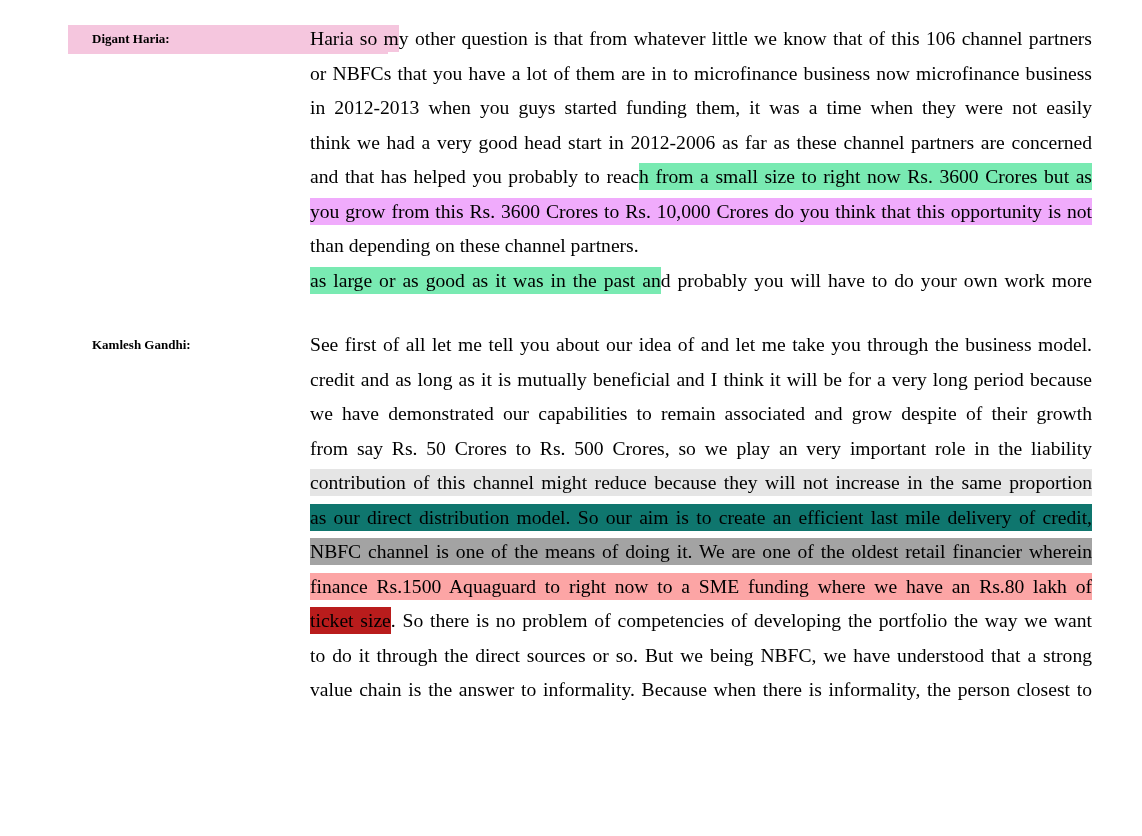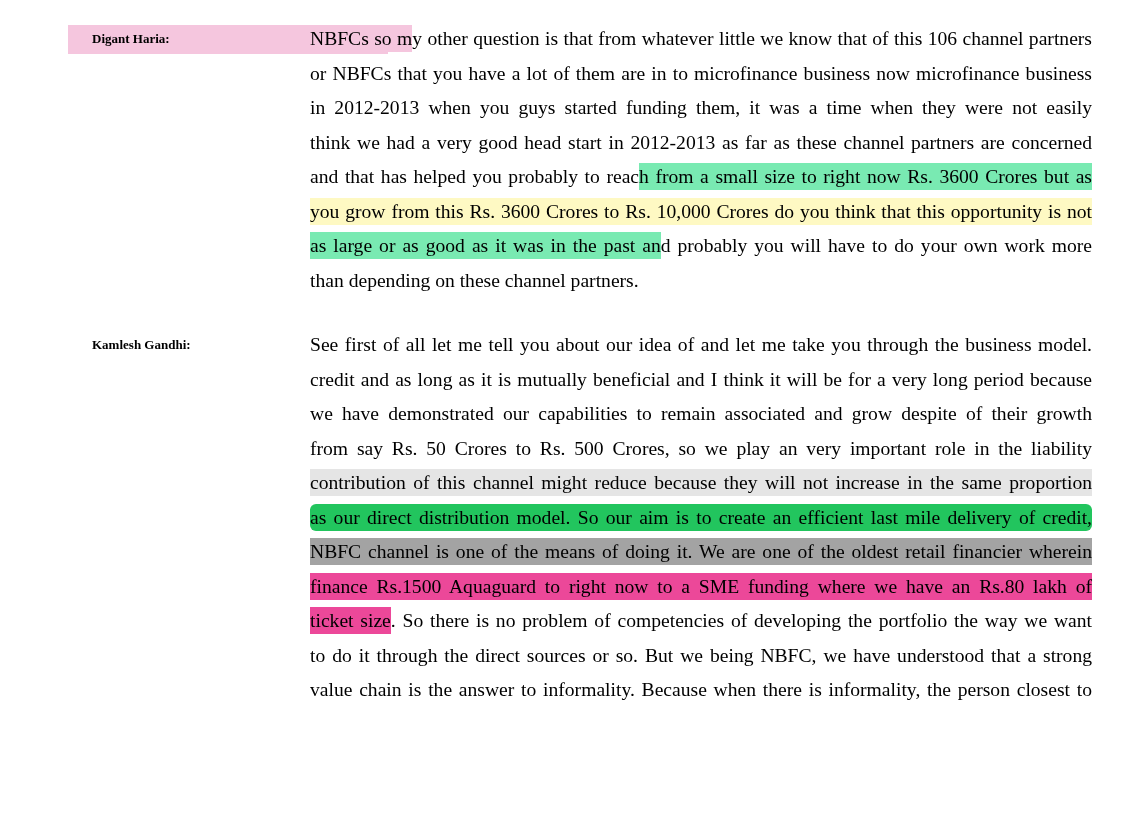--- a/index.html
+++ b/index.html
@@ -65,40 +65,40 @@
 </style>
 </head>
 <body>
 
 <div class="page">
   <div class="transcript">
       <div class="entry">
         <div class="speaker-band" style="background: rgb(245, 198, 222);"></div>
         <div class="speaker-col">Digant Haria:</div>
         <div class="text-col">
-          <div class="line"><mark class="hl" style="background: rgb(245, 198, 222);">NBFCs so m</mark><span>y other question is that from whatever little we know that of this 106 channel partners</span></div>
+          <div class="line"><mark class="hl" style="background: rgb(245, 198, 222);">Haria so m</mark><span>y other question is that from whatever little we know that of this 106 channel partners</span></div>
           <div class="line"><span>or NBFCs that you have a lot of them are in to microfinance business now microfinance business</span></div>
           <div class="line"><span>in 2012-2013 when you guys started funding them, it was a time when they were not easily</span></div>
-          <div class="line"><span>think we had a very good head start in 2012-2013 as far as these channel partners are concerned</span></div>
+          <div class="line"><span>think we had a very good head start in 2012-2006 as far as these channel partners are concerned</span></div>
           <div class="line"><span>and that has helped you probably to reac</span><mark class="hl" style="background: rgb(121, 234, 178);">h from a small size to right now Rs. 3600 Crores but as</mark></div>
-          <div class="line"><mark class="hl" style="background: #fef9c3;">you grow from this Rs. 3600 Crores to Rs. 10,000 Crores do you think that this opportunity is not</mark></div>
+          <div class="line"><mark class="hl" style="background: #f0abfc;">you grow from this Rs. 3600 Crores to Rs. 10,000 Crores do you think that this opportunity is not</mark></div>
+          <div class="line no-justify-last"><span>than depending on these channel partners.</span></div>
           <div class="line"><mark class="hl" style="background: rgb(121, 234, 178);">as large or as good as it was in the past an</mark><span>d probably you will have to do your own work more</span></div>
-          <div class="line no-justify-last"><span>than depending on these channel partners.</span></div>
         </div>
       </div>
       <div class="entry">
         <div class="speaker-col">Kamlesh Gandhi:</div>
         <div class="text-col">
           <div class="line"><span>See first of all let me tell you about our idea of and let me take you through the business model.</span></div>
           <div class="line"><span>credit and as long as it is mutually beneficial and I think it will be for a very long period because</span></div>
           <div class="line"><span>we have demonstrated our capabilities to remain associated and grow despite of their growth</span></div>
           <div class="line"><span>from say Rs. 50 Crores to Rs. 500 Crores, so we play an very important role in the liability</span></div>
           <div class="line"><mark class="hl" style="background: #e5e5e5;">contribution of this channel might reduce because they will not increase in the same proportion</mark></div>
-          <div class="line"><mark class="hl" style="background: #22c55e; border-radius: 6px;">as our direct distribution model. So our aim is to create an efficient last mile delivery of credit,</mark></div>
+          <div class="line"><mark class="hl" style="background: #0f766e;">as our direct distribution model. So our aim is to create an efficient last mile delivery of credit,</mark></div>
           <div class="line"><mark class="hl" style="background: #a3a3a3;">NBFC channel is one of the means of doing it. We are one of the oldest retail financier wherein</mark></div>
-          <div class="line"><mark class="hl" style="background: #ec4899;">finance Rs.1500 Aquaguard to right now to a SME funding where we have an Rs.80 lakh of</mark></div>
-          <div class="line"><mark class="hl" style="background: #ec4899;">ticket size</mark><span>. So there is no problem of competencies of developing the portfolio the way we want</span></div>
+          <div class="line"><mark class="hl" style="background: #fca5a5;">finance Rs.1500 Aquaguard to right now to a SME funding where we have an Rs.80 lakh of</mark></div>
+          <div class="line"><mark class="hl" style="background: #b91c1c;">ticket size</mark><span>. So there is no problem of competencies of developing the portfolio the way we want</span></div>
           <div class="line"><span>to do it through the direct sources or so. But we being NBFC, we have understood that a strong</span></div>
           <div class="line"><span>value chain is the answer to informality. Because when there is informality, the person closest to</span></div>
         </div>
       </div>
     </div>
 </div>
 
 </body></html>

